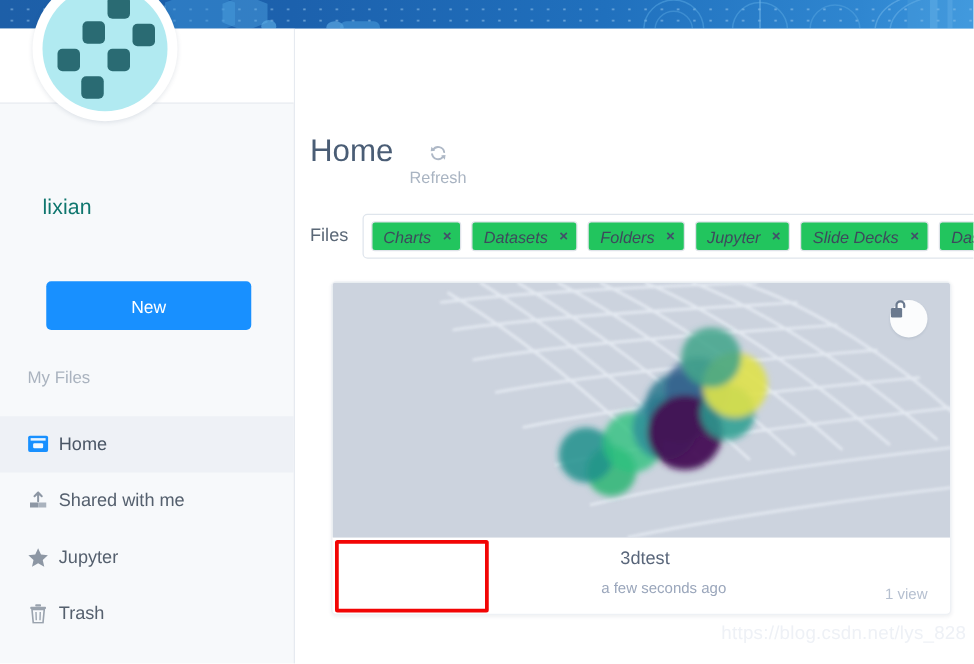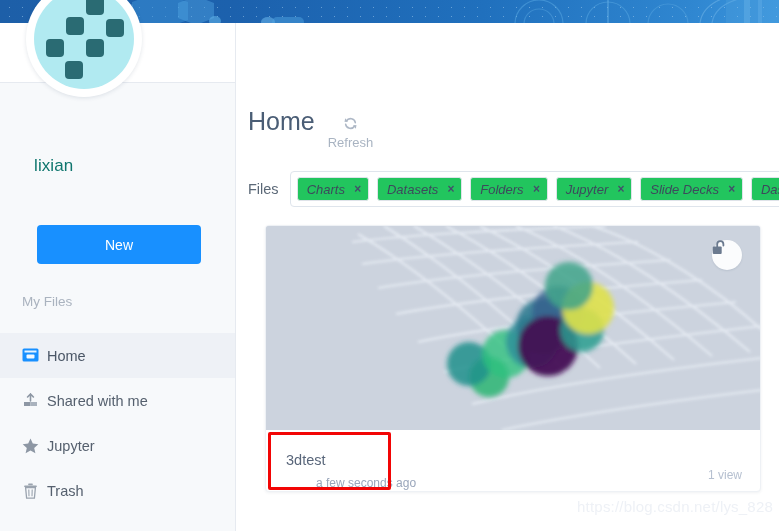--- a/index.html
+++ b/index.html
@@ -116,21 +116,21 @@
     box-shadow: 0 1px 3px rgba(40,60,90,.07); overflow: hidden;
   }
   .thumb { position: relative; width: 100%; height: 204px; background: #ccd3de; overflow: hidden; }
   .thumb svg { position: absolute; left: 0; top: 0; }
   .lockbtn {
     position: absolute; right: 18px; top: 14px; width: 30px; height: 30px;
     border-radius: 50%; background: #fbfcfd; display: flex;
     align-items: center; justify-content: center; cursor: pointer;
     box-shadow: 0 1px 2px rgba(50,70,100,.12);
   }
-  .card-foot { position: relative; height: 62px; padding: 22px 14px 0 20px; }
+  .card-foot { position: relative; height: 62px; padding: 9px 14px 0 20px; text-align: center; }
   .card-name { font-size: 14.5px; color: #59667a; }
   .card-time { font-size: 12px; color: #9aa6bb; margin-top: 8px; margin-left: 30px; }
   .views { position: absolute; right: 18px; bottom: 10px; font-size: 12px; color: #b6c0d0; }
 
   .annot {
     position: absolute; left: 268px; top: 432px; width: 123px; height: 58px;
     border: 3px solid #f20505; border-radius: 2px; pointer-events: none;
   }
 
   .watermark {

